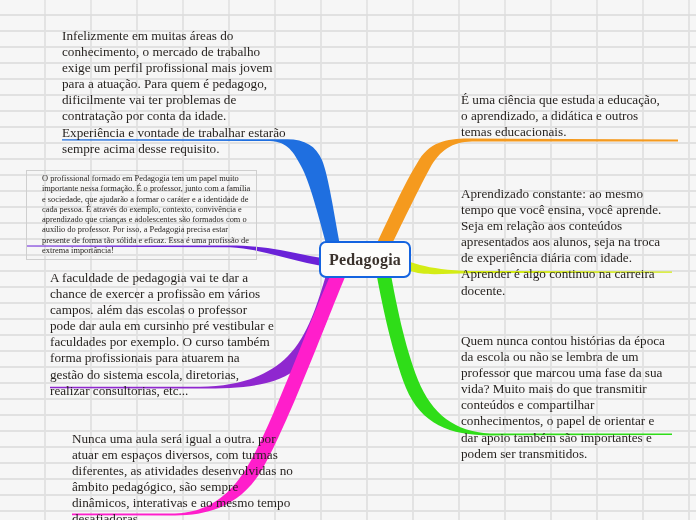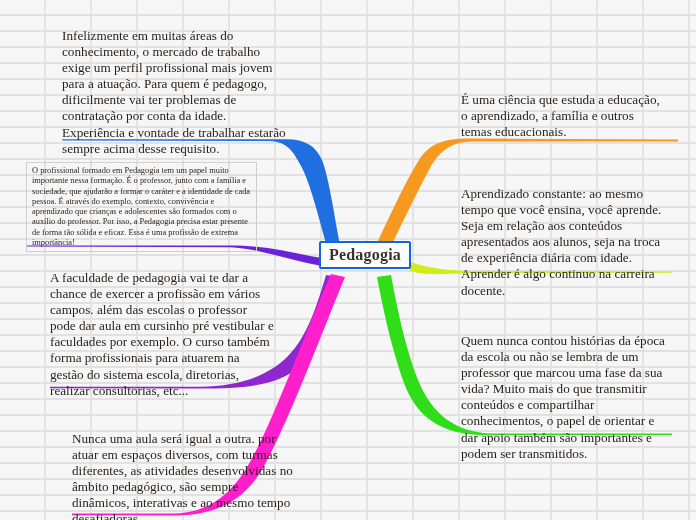--- a/index.html
+++ b/index.html
@@ -69,25 +69,25 @@
     height: 520px;
     pointer-events: none;
   }
 
   
   .central-node {
     position: absolute;
     left: 319px;
     top: 241px;
     width: 92px;
-    height: 28px;
+    height: 37px;
     box-sizing: border-box;
     background: #fdfdfb;
     border: 2px solid #1464e0;
-    border-radius: 2px;
+    border-radius: 7px;
     display: flex;
     align-items: center;
     justify-content: center;
     z-index: 10;
   }
   .central-node-label {
     font-family: "Liberation Serif", "DejaVu Serif", serif;
     font-size: 16px;
     font-weight: bold;
     color: #3a322c;
@@ -110,22 +110,23 @@
   }
   .topic-text.small {
     font-size: 8.4px;
     line-height: 10.3px;
   }
 
   
   .topic.boxed {
     border: 1px solid #cfcfcf;
     background: transparent;
-    padding: 3px 5px 3px 5px;
+    padding: 3px 5px 3px 15px;
     box-sizing: border-box;
+    margin-top: 8px;
   }
 
   
   #topic-mercado   { left: 62px;  top: 12px;  width: 226px; margin-top: 16px; }
   #topic-papel     { left: 26px;  top: 162px; width: 231px; }
   #topic-faculdade { left: 50px;  top: 270px; width: 224px; }
   #topic-aula      { left: 72px;  top: 431px; width: 226px; }
   #topic-ciencia   { left: 461px; top: 92px;  width: 205px; }
   #topic-aprend    { left: 461px; top: 186px; width: 208px; }
   #topic-historias { left: 461px; top: 333px; width: 208px; }
@@ -208,21 +209,21 @@
 
 <div class="topic" id="topic-faculdade">
   <p class="topic-text">A faculdade de pedagogia vai te dar a chance de exercer a profissão em vários campos. além das escolas o professor pode dar aula em cursinho pré vestibular e faculdades por exemplo. O curso também forma profissionais para atuarem na gestão do sistema escola, diretorias, realizar consultorias, etc...</p>
 </div>
 
 <div class="topic" id="topic-aula">
   <p class="topic-text">Nunca uma aula será igual a outra. por atuar em espaços diversos, com turmas diferentes, as atividades desenvolvidas no âmbito pedagógico, são sempre dinâmicos, interativas e ao mesmo tempo desafiadoras.</p>
 </div>
 
 <div class="topic" id="topic-ciencia">
-  <p class="topic-text">É uma ciência que estuda a educação, o aprendizado, a família e outros temas educacionais.</p>
+  <p class="topic-text">É uma ciência que estuda a educação, o aprendizado, a didática e outros temas educacionais.</p>
 </div>
 
 <div class="topic" id="topic-aprend">
   <p class="topic-text">Aprendizado constante: ao mesmo tempo que você ensina, você aprende. Seja em relação aos conteúdos apresentados aos alunos, seja na troca de experiência diária com idade. Aprender é algo continuo na carreira docente.</p>
 </div>
 
 <div class="topic" id="topic-historias">
   <p class="topic-text">Quem nunca contou histórias da época da escola ou não se lembra de um professor que marcou uma fase da sua vida? Muito mais do que transmitir conteúdos e compartilhar conhecimentos, o papel de orientar e dar apoio também são importantes e podem ser transmitidos.</p>
 </div>
 

